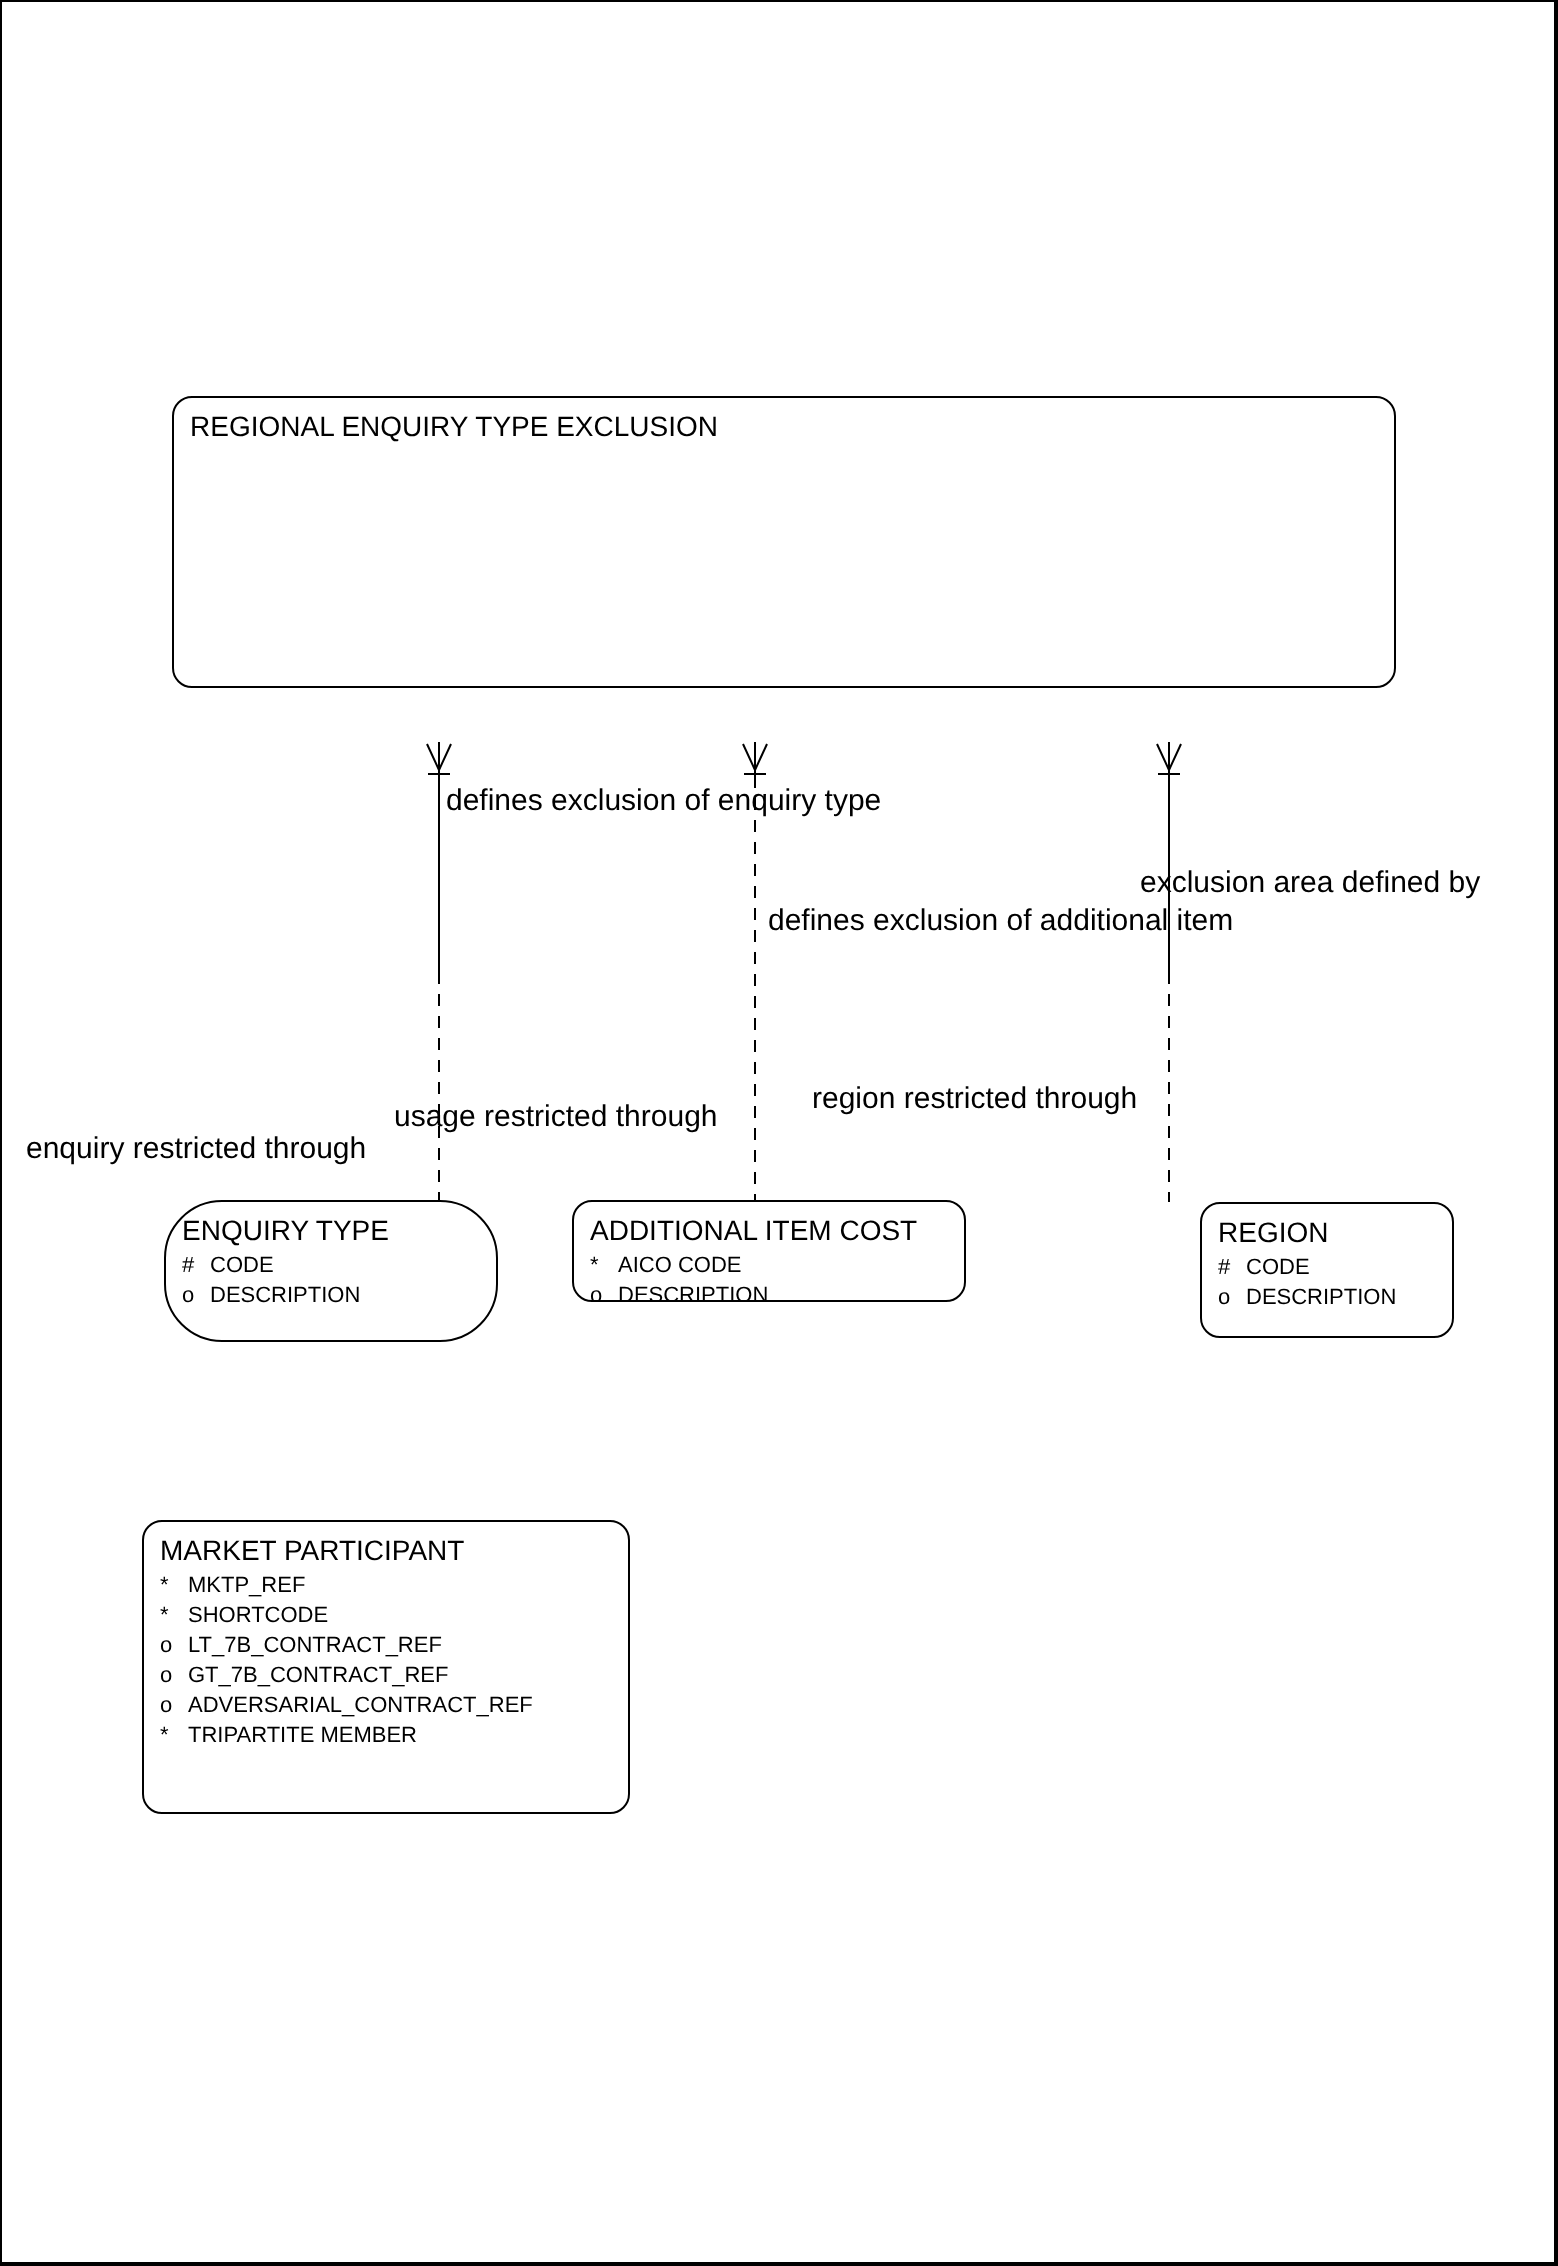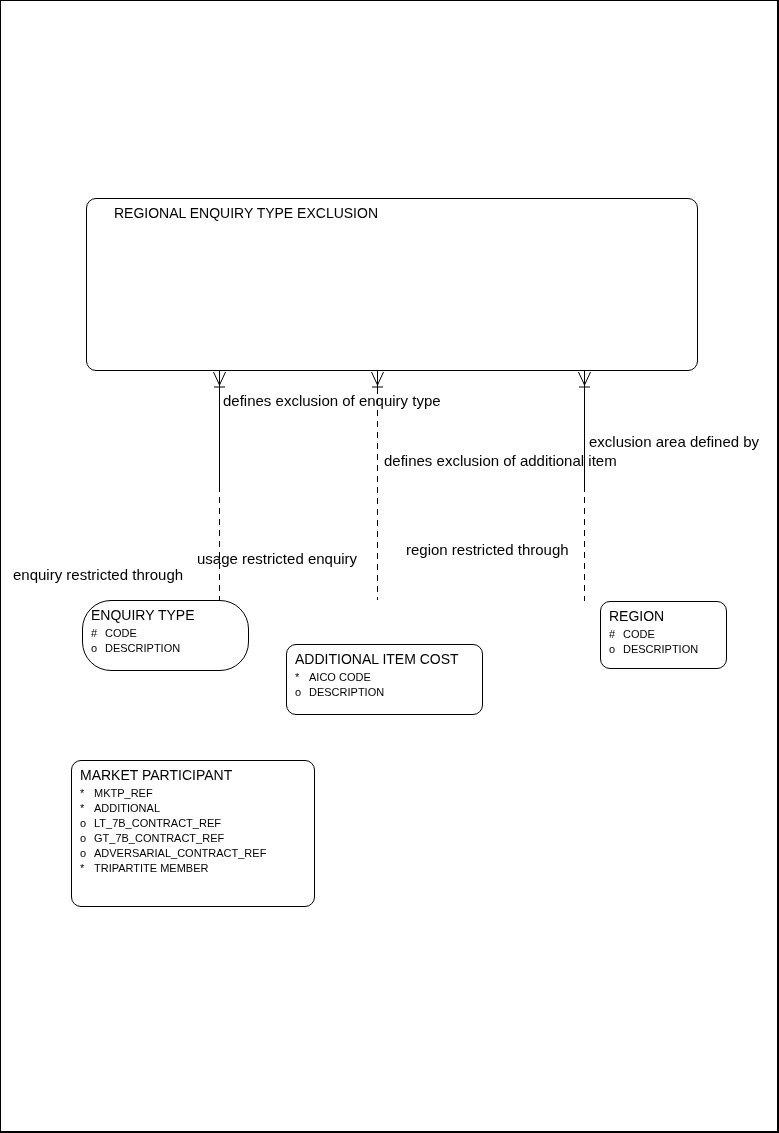--- a/index.html
+++ b/index.html
@@ -48,42 +48,42 @@
     <g>
       <g>
         <path d="M577.5,371 L583.5,384 L589.5,371"></path>
         <line x1="578" y1="386" x2="589" y2="386"></line>
       </g>
       <line x1="583.5" y1="370" x2="583.5" y2="485"></line>
       <line x1="583.5" y1="485" x2="583.5" y2="600" stroke-dasharray="6,5"></line>
     </g>
   </svg>
 
-  <div class="entity" style="left:85px; top:197px; width:612px; height:173px;padding-left:19px;">
+  <div class="entity" style="left:85px; top:197px; width:612px; height:146px;">
     <div class="entity-title">REGIONAL ENQUIRY TYPE EXCLUSION</div>
   </div>
 
   <div class="rel-label" style="left:222px; top:392px;">defines exclusion of enquiry type</div>
   <div class="rel-label" style="left:383px; top:413px;margin-top:39px;">defines exclusion of additional item</div>
-  <div class="rel-label" style="left:588px; top:433px;">exclusion area defined by</div>
-  <div class="rel-label" style="left:196px; top:550px;">usage restricted enquiry</div>
+  <div class="rel-label" style="left:569px; top:433px;">exclusion area defined by</div>
+  <div class="rel-label" style="left:196px; top:550px;">usage restricted through</div>
   <div class="rel-label" style="left:405px; top:541px;">region restricted through</div>
   <div class="rel-label" style="left:12px; top:566px;">enquiry restricted through</div>
 
   <div class="entity" style="left:81px; top:599px; width:167px; height:71px;border-radius:29px;">
     <div class="entity-title">ENQUIRY TYPE</div>
     <div class="attr-row">
       <span class="attr-prefix">#</span><span>CODE</span>
     </div>
     <div class="attr-row">
       <span class="attr-prefix">o</span><span>DESCRIPTION</span>
     </div>
   </div>
 
-  <div class="entity" style="left:285px; top:599px; width:197px; height:71px;margin-top:44px;">
+  <div class="entity" style="left:285px; top:599px; width:197px; height:51px;">
     <div class="entity-title">ADDITIONAL ITEM COST</div>
     <div class="attr-row">
       <span class="attr-prefix">*</span><span>AICO CODE</span>
     </div>
     <div class="attr-row">
       <span class="attr-prefix">o</span><span>DESCRIPTION</span>
     </div>
   </div>
 
   <div class="entity" style="left:560px; top:600px; width:127px; height:68px;margin-left:39px;">
@@ -95,21 +95,21 @@
       <span class="attr-prefix">o</span><span>DESCRIPTION</span>
     </div>
   </div>
 
   <div class="entity" style="left:70px; top:759px; width:244px; height:147px;">
     <div class="entity-title">MARKET PARTICIPANT</div>
     <div class="attr-row">
       <span class="attr-prefix">*</span><span>MKTP_REF</span>
     </div>
     <div class="attr-row">
-      <span class="attr-prefix">*</span><span>ADDITIONAL</span>
+      <span class="attr-prefix">*</span><span>SHORTCODE</span>
     </div>
     <div class="attr-row">
       <span class="attr-prefix">o</span><span>LT_7B_CONTRACT_REF</span>
     </div>
     <div class="attr-row">
       <span class="attr-prefix">o</span><span>GT_7B_CONTRACT_REF</span>
     </div>
     <div class="attr-row">
       <span class="attr-prefix">o</span><span>ADVERSARIAL_CONTRACT_REF</span>
     </div>

